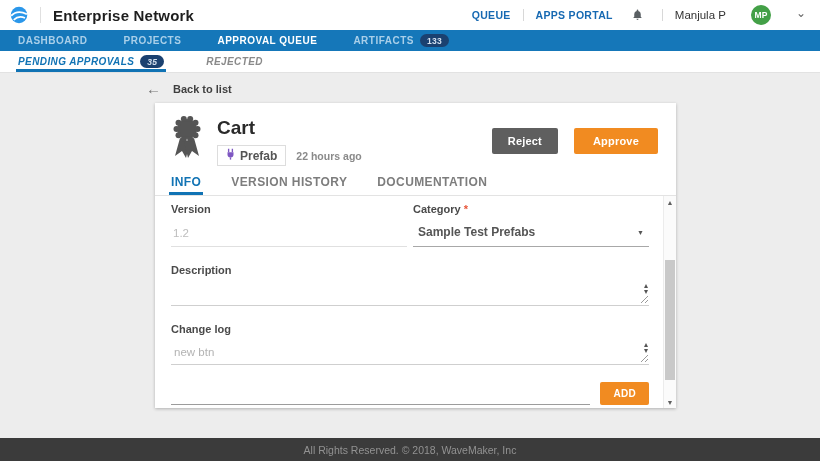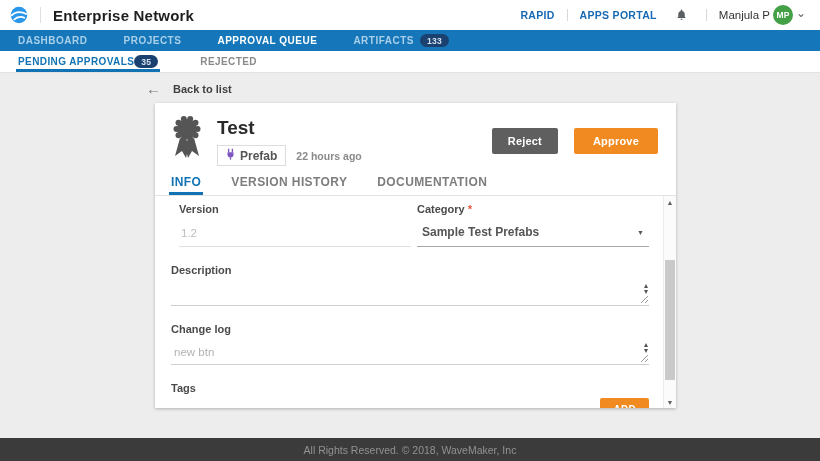--- a/index.html
+++ b/index.html
@@ -11,38 +11,38 @@
   }
   
   .topbar { height:30px; flex:none; background:#fff; display:flex; align-items:center; padding:0 14px 0 10px; }
   .logo-wrap { display:flex; align-items:center; }
   .vsep { width:1px; height:16px; background:#e0e0e0; margin:0 12px; }
   .app-title { font-size:15px; font-weight:bold; color:#1e1e1e; letter-spacing:.2px; }
   .topbar-right { margin-left:auto; display:flex; align-items:center; gap:12px; }
   .top-link { font-size:10.5px; font-weight:bold; color:var(--link-blue,#1669b2); letter-spacing:.3px; cursor:pointer; }
   .link-sep { width:1px; height:12px; background:#d8d8d8; }
   .bell { margin:0 6px; cursor:pointer; display:flex; }
-  .user { display:flex; align-items:center; gap:3px; cursor:pointer; }
+  .user { display:flex; align-items:center; gap:25px; cursor:pointer; }
   .user-name { font-size:11.5px; color:#333; }
   .avatar { width:20px; height:20px; border-radius:50%; background:var(--avatar-green,#43a047);
     color:#fff; font-size:8.5px; font-weight:bold; display:flex; align-items:center; justify-content:center; }
   .chevron { font-size:12px; color:#666; line-height:8px; margin-top:-5px; }
   
   .mainnav { height:21px; flex:none; background:var(--nav-blue,#1577b9); display:flex; align-items:center;
     padding-left:18px; gap:36px; }
   .nav-item { font-size:10px; font-weight:bold; color:#a9cfe9; letter-spacing:.5px; display:flex;
     align-items:center; gap:6px; cursor:pointer;justify-content:flex-end; }
   .nav-item.active { color:#fff; }
   .count-badge { background:var(--badge-navy,#1b4170); color:#d5e1ef; font-size:8.5px; font-weight:bold;
     padding:1.5px 7px; border-radius:9px; letter-spacing:.3px; }
   
   .subnav { height:22px; flex:none; background:#fff; border-bottom:1px solid #e2e2e2; display:flex;
     padding-left:18px; gap:42px; }
   .subtab { font-size:10px; font-weight:bold; color:#8a8a8a; letter-spacing:.4px; display:flex;
-    align-items:center; position:relative; cursor:pointer; }
+    align-items:center; gap:6px; position:relative; cursor:pointer;font-style:italic; }
   .subtab.active { color:var(--tab-active-blue,#1173b4); }
   .subtab.active::after { content:""; position:absolute; left:-2px; right:-2px; bottom:0; height:3px;
     background:var(--tab-active-blue,#1173b4); }
   
   .content { position:relative; flex:1; }
   .back-link { position:absolute; left:146px; top:10px; display:flex; align-items:center; gap:12px;
     font-size:11px; font-weight:bold; color:#3f3f3f; cursor:pointer; }
   .back-arrow { color:#757575; font-size:15px; font-weight:normal; line-height:12px; }
   .card { position:absolute; left:155px; top:30px; width:521px; height:305px; background:#fff;
     box-shadow:0 1px 3px rgba(0,0,0,.25); display:flex; flex-direction:column; }
@@ -59,21 +59,21 @@
   .btn-reject { background:var(--reject-gray,#5f5f5f); }
   .btn-approve { background:var(--accent-orange,#f18b21); padding:7px 19px; }
   .card-tabs { display:flex; gap:30px; padding:9px 16px 0; border-bottom:1px solid #e3e3e3; flex:none; }
   .card-tab { font-size:12px; font-weight:bold; color:#7d7d7d; letter-spacing:.4px; padding-bottom:6px;
     cursor:pointer; position:relative; }
   .card-tab.active { color:var(--tab-active-blue,#1173b4); }
   .card-tab.active::after { content:""; position:absolute; left:-2px; right:-2px; bottom:0; height:3px;
     background:var(--tab-active-blue,#1173b4); }
   .form-region { position:relative; flex:1; padding:7px 27px 0 16px; overflow:hidden; }
   .field-label { font-size:11px; font-weight:bold; color:#4a4a4a; }
-  .row-2col { display:flex; gap:6px;margin-left:8px; }
+  .row-2col { display:flex; gap:6px; }
   .col { flex:1; min-width:0; }
   .version-value { margin-top:12px; font-size:11.5px; color:#bdbdbd; border-bottom:1px solid #e0e0e0;
     padding:0 2px 7px; }
   .required { color:#e8563a; margin-left:3px; }
   .select-box { margin-top:7px; display:flex; align-items:center; justify-content:space-between;
     border-bottom:1px solid #a8a8a8; padding:3px 5px 7px; cursor:pointer; }
   .select-value { font-size:12px; font-weight:bold; color:#555; }
   .select-caret { font-size:7px; color:#555; }
   .textarea-block { margin-top:17px; }
   .ta-wrap { position:relative; margin-top:4px; border-bottom:1px solid #cfcfcf; height:26px; }
@@ -107,21 +107,21 @@
     <span class="logo-wrap">
       <svg width="18" height="18" viewBox="0 0 24 24">
         <circle cx="12" cy="12" r="11" fill="#2b97ea"></circle>
         <path d="M1.5 13c5.5-5.5 12.5-6.5 21-2" stroke="#fff" stroke-width="2.4" fill="none"></path>
         <path d="M5 18.5c4.5-4.5 9.5-5 15-2.5" stroke="#fff" stroke-width="2.2" fill="none"></path>
       </svg>
     </span>
     <span class="vsep"></span>
     <span class="app-title">Enterprise Network</span>
     <div class="topbar-right">
-      <span class="top-link">RAPID</span>
+      <span class="top-link">QUEUE</span>
       <span class="link-sep"></span>
       <span class="top-link">APPS PORTAL</span>
       <span class="bell">
         <svg width="13" height="14" viewBox="0 0 24 24" fill="#5a5f63">
           <path d="M12 2a1.5 1.5 0 0 1 1.5 1.5v.9A6 6 0 0 1 18 10v5.2L20 17.5H4L6 15.2V10a6 6 0 0 1 4.5-5.6v-.9A1.5 1.5 0 0 1 12 2z"></path>
           <path d="M10 19h4a2 2 0 0 1-4 0z"></path>
         </svg>
       </span>
       <span class="link-sep"></span>
       <div class="user">
@@ -177,21 +177,21 @@
               <circle cx="14.8" cy="24" r="3"></circle>
             <circle cx="9.5" cy="20.2" r="3"></circle>
               <circle cx="7.5" cy="14" r="3"></circle>
             <circle cx="9.5" cy="7.8" r="3"></circle>
               <circle cx="14.8" cy="4" r="3"></circle>
             <circle cx="21.2" cy="4" r="3"></circle>
               <circle cx="26.5" cy="7.8" r="3"></circle>
           </svg>
         </span>
         <div class="title-block">
-          <h1 class="card-title">Test</h1>
+          <h1 class="card-title">Cart</h1>
           <div class="meta-row">
             <span class="type-chip">
               <span>
                 <svg width="9" height="12" viewBox="0 0 12 16">
                   <path d="M3.5 1v4.5M8.5 1v4.5" stroke="#7e57c2" stroke-width="1.8" fill="none"></path>
                   <path d="M2 5.5h8v3a4 4 0 0 1-8 0z" fill="#7e57c2"></path>
                   <path d="M6 12.5v3" stroke="#7e57c2" stroke-width="1.8" fill="none"></path>
                 </svg>
               </span>
               <span>Prefab</span>
@@ -254,21 +254,20 @@
               </span>
             <span class="grip">
               <svg width="9" height="9" viewBox="0 0 9 9">
                   <path d="M8 1 1 8M8 5 5 8" stroke="#9a9a9a" stroke-width="1" fill="none"></path>
                 </svg>
             </span>
           </div>
         </div>
 
         <div class="tags-block">
-          <div class="field-label">Tags</div>
           <div class="tags-row">
             <input class="tags-input" value="" style="">
             <button class="btn-add">ADD</button>
           </div>
 
         </div>
 
         <div class="card-scrollbar">
           <span class="sb-arrow sb-up">▲</span>
           <span class="sb-thumb"></span>

